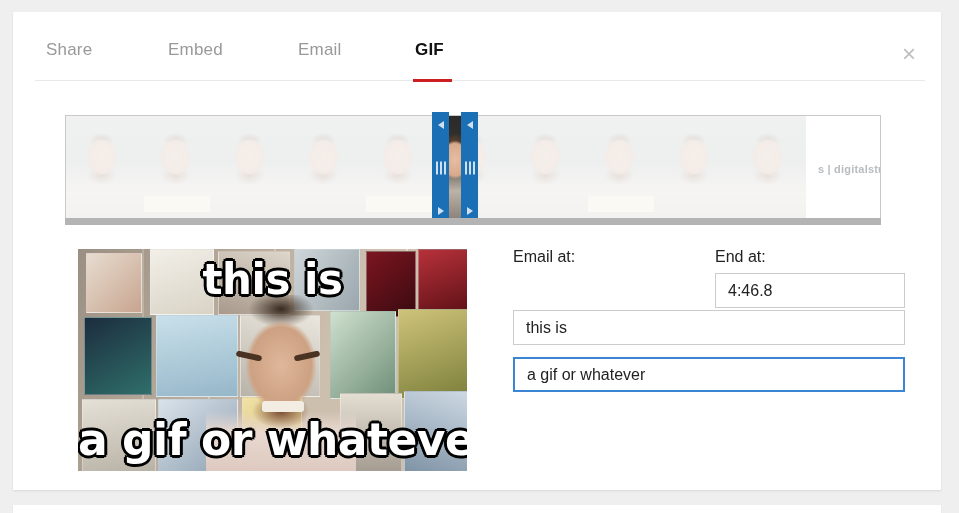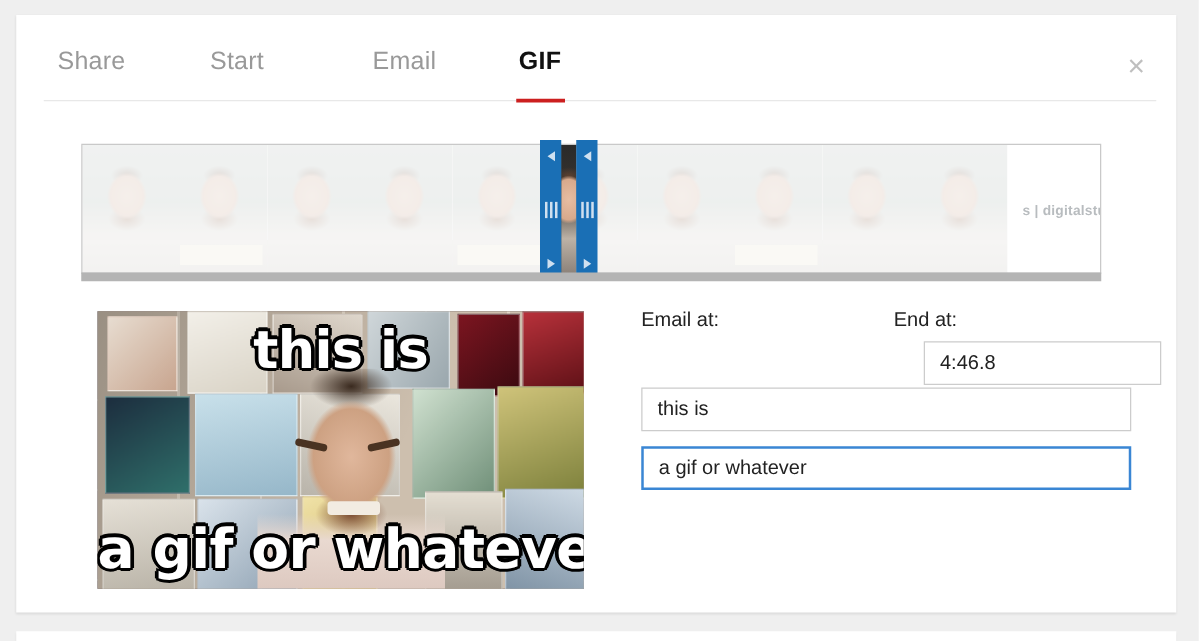--- a/index.html
+++ b/index.html
@@ -50,21 +50,21 @@
     left: 22px;
     top: 68px;
     width: 890px;
     height: 1px;
     background: #e8e8e8;
   }
   .tab {
     position: absolute;
     top: 38px;
     transform: translateY(-50%);
-    font-size: 20px;
+    font-size: 17px;
     color: #999999;
     letter-spacing: 0.2px;
     cursor: pointer;
     user-select: none;
   }
   .tab.active {
     color: #111111;
     font-weight: bold;
   }
   .tab-underline {
@@ -340,21 +340,21 @@
     box-sizing: border-box;
     border: 1px solid #cccccc;
     background: #ffffff;
     font-family: "Liberation Sans", sans-serif;
     font-size: 16px;
     color: #222222;
     padding: 0 12px;
     outline: none;
   }
   .text-input.start { left: 0;     width: 190px; }
-  .text-input.end   { left: 202px; width: 190px; margin-left: 24px; }
+  .text-input.end   { left: 202px; width: 190px; }
   .text-input.wide {
     position: relative;
     top: 0;
     left: 0;
     width: 392px;
     display: block;
     margin-bottom: 12px;
   }
   .text-input.focused {
     border: 2px solid #3a86d4;
@@ -377,21 +377,21 @@
 <body>
 
 <div class="page">
 
   <div class="card">
 
     <div class="tabbar">
       <div class="tab-divider"></div>
 
       <div class="tab" style="left:33px;">Share</div>
-      <div class="tab" style="left:155px;">Start</div>
+      <div class="tab" style="left:155px;">Embed</div>
       <div class="tab" style="left:285px;">Email</div>
       <div class="tab active" style="left:402px;">GIF</div>
       <div class="tab-underline" style="left:400px; width:39px;"></div>
 
       <div class="close-btn">×</div>
     </div>
 
     <div class="filmstrip-wrap">
       <div class="filmstrip">
         <div class="frame">

